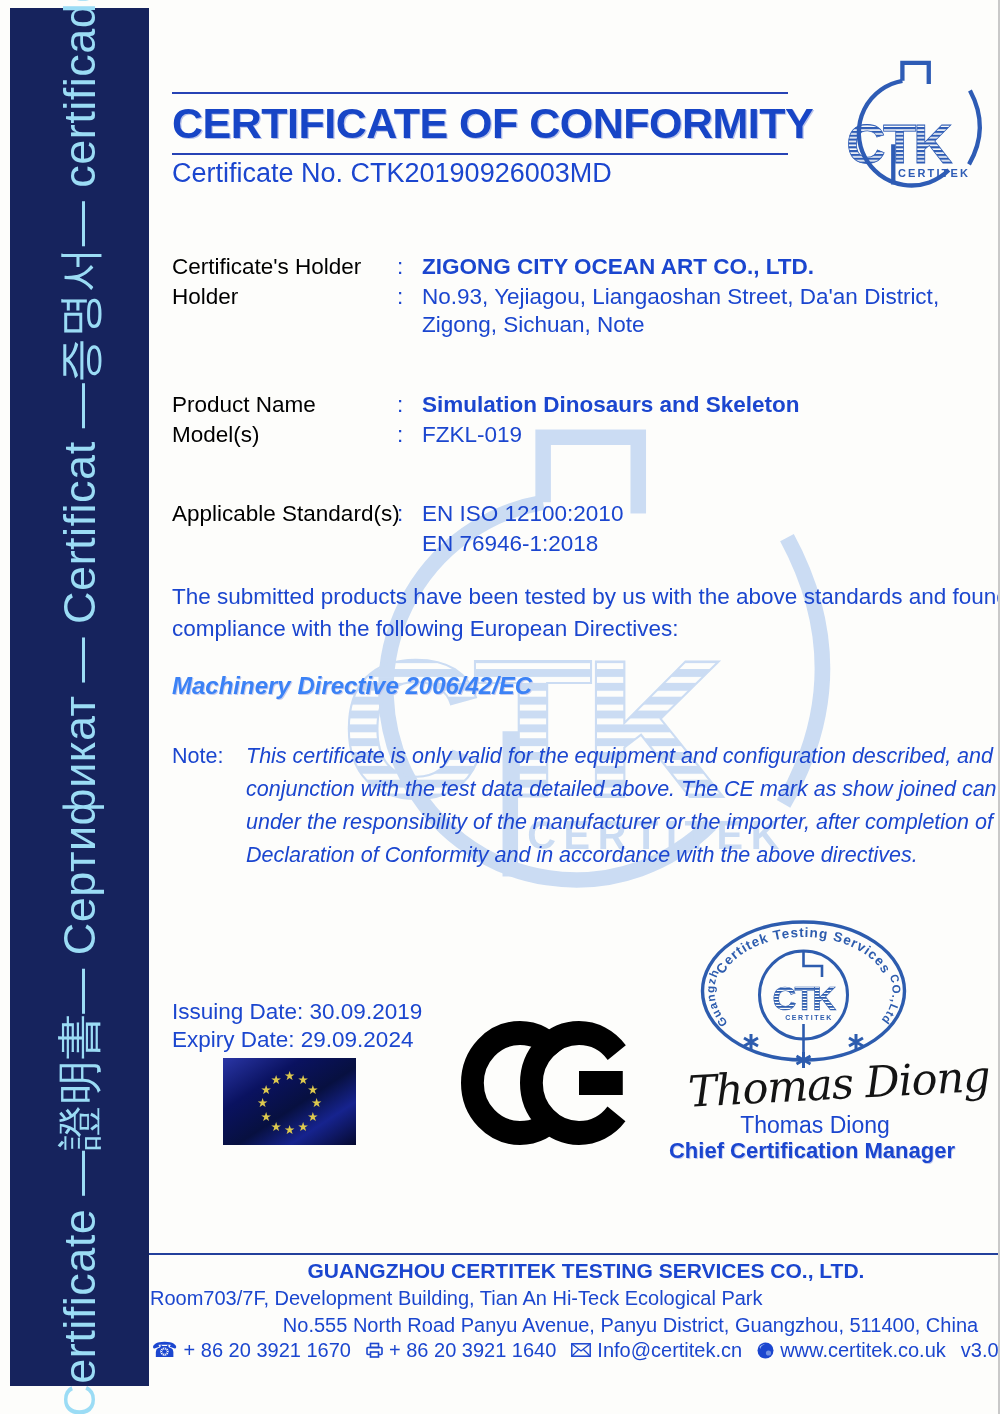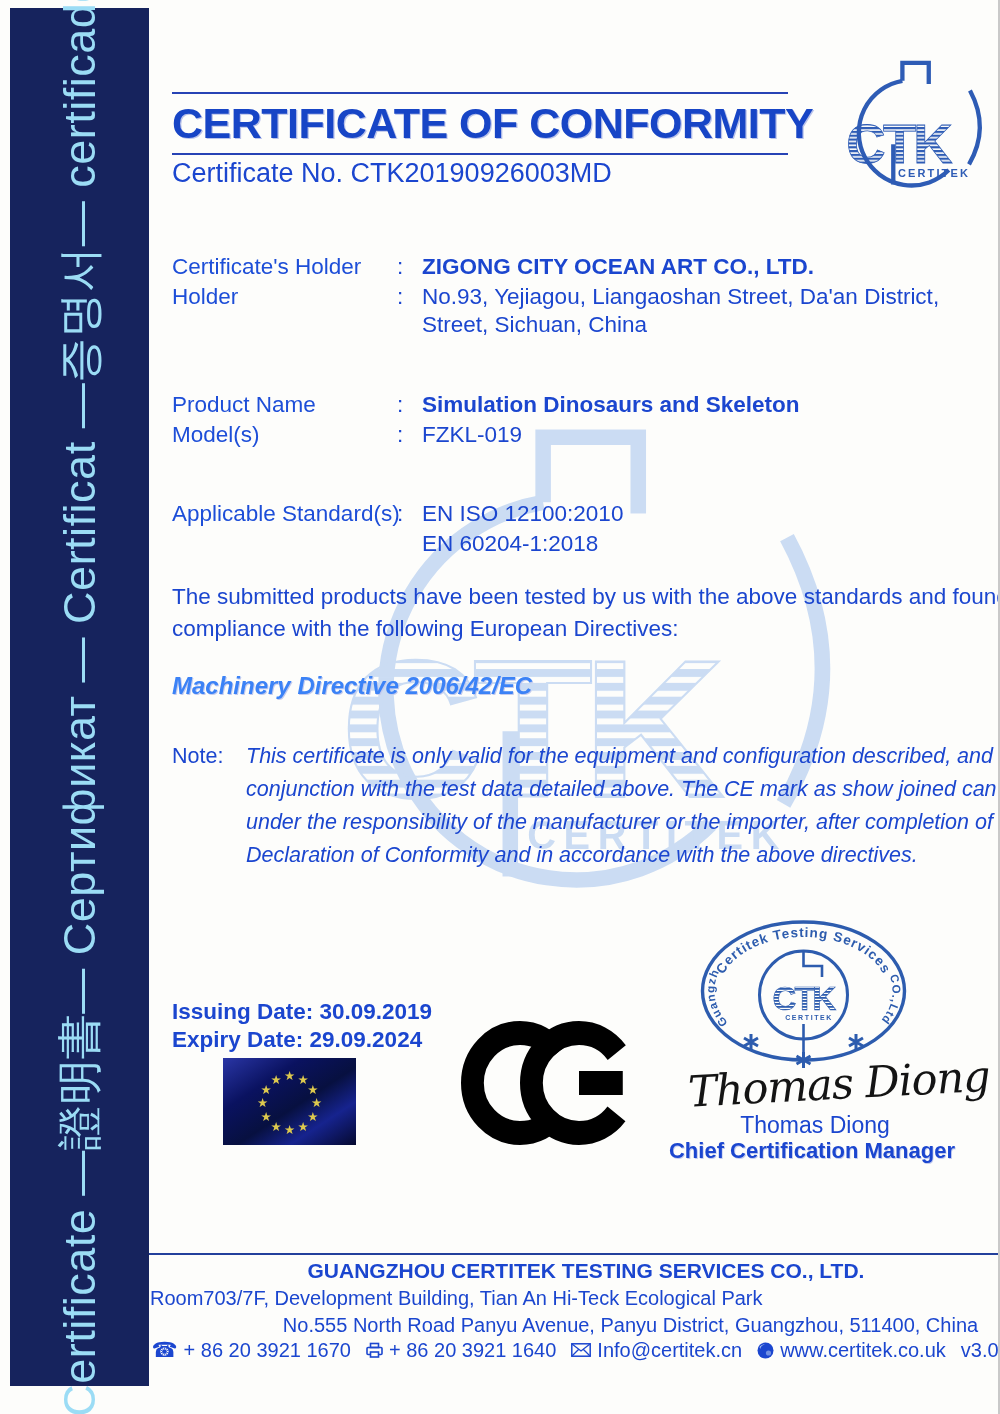--- a/index.html
+++ b/index.html
@@ -9,30 +9,30 @@
   
   .sidebar{position:absolute;left:10px;top:8px;width:139px;height:1378px;background:#16235d;}
   .sidebar-text{position:absolute;top:50%;left:50%;
     transform:translate(-50%,-50%) rotate(-90deg);
     white-space:nowrap;font-size:45px;color:#9bdcf5;letter-spacing:.5px;font-weight:400;}
   
   .rule{position:absolute;left:172px;width:616px;height:2px;background:#2743b5;}
   .title{position:absolute;left:172px;top:99px;font-size:43px;font-weight:bold;color:#1745c6;
          letter-spacing:-.5px;text-shadow:1.2px 1.2px 0 #b9c2ea;white-space:nowrap;}
   .certno{position:absolute;left:172px;top:158px;font-size:27px;color:#1b46cf;}
-  .lab{position:absolute;left:172px;font-size:22.5px;color:#1d4ed8;white-space:nowrap;}
+  .lab{position:absolute;left:172px;font-size:22.5px;color:#000000;white-space:nowrap;}
   .col{position:absolute;left:397px;font-size:22.5px;color:#1b46cf;}
   .val{position:absolute;left:422px;font-size:22.5px;color:#1b46cf;white-space:nowrap;}
   .b{font-weight:bold;}
   .para{position:absolute;left:172px;font-size:22.5px;color:#1b46cf;white-space:nowrap;}
   .directive{position:absolute;left:172px;top:672px;font-size:24px;font-weight:bold;font-style:italic;
              color:#3b82f6;text-shadow:1px 1px 0 #c3cbee;}
   .note-lab{position:absolute;left:172px;top:744px;font-size:21.5px;color:#1b46cf;}
   .note-line{position:absolute;left:246px;font-size:21.5px;font-style:italic;color:#1b46cf;white-space:nowrap;}
-  .date-line{position:absolute;left:172px;font-size:22.5px;font-weight:bold;color:#1b46cf;white-space:nowrap;}
+  .date-line{position:absolute;left:172px;font-size:22.5px;font-weight:normal;color:#1b46cf;white-space:nowrap;}
   
   .wm{position:absolute;left:282px;top:420px;width:588px;opacity:.95;}
   
   .sig-script{position:absolute;left:688px;top:1060px;width:254px;text-align:center;
       font-family:"DejaVu Serif",serif;font-style:italic;font-size:43px;color:#141414;
       transform:rotate(-3deg);letter-spacing:-1px;white-space:nowrap;}
   .sig-name{position:absolute;left:690px;top:1112px;width:250px;text-align:center;
       font-size:23px;color:#1b46cf;}
   .sig-role{position:absolute;left:668px;top:1138px;width:288px;text-align:center;
       font-size:22px;font-weight:bold;color:#1b46cf;text-shadow:.8px .8px 0 #c3cbee;}
@@ -101,34 +101,34 @@
     <text x="146" y="124" text-anchor="end" font-size="11.5" font-weight="bold" letter-spacing="2.2" fill="#2e5cb5">CERTITEK</text>
   </svg>
 
   <span class="lab" style="top:254px">Certificate's Holder</span>
   <span class="col" style="top:254px">:</span>
   <span class="val b" style="top:254px">ZIGONG CITY OCEAN ART CO., LTD.</span>
 
   <span class="lab" style="top:284px">Holder</span>
   <span class="col" style="top:284px">:</span>
   <span class="val" style="top:284px">No.93, Yejiagou, Liangaoshan Street, Da'an District,</span>
-  <span class="val" style="top:312px">Street, Sichuan, China</span>
+  <span class="val" style="top:312px">Zigong, Sichuan, Note</span>
 
   <span class="lab" style="top:392px">Product Name</span>
   <span class="col" style="top:392px">:</span>
   <span class="val b" style="top:392px">Simulation Dinosaurs and Skeleton</span>
 
   <span class="lab" style="top:422px">Model(s)</span>
   <span class="col" style="top:422px">:</span>
   <span class="val" style="top:422px">FZKL-019</span>
 
   <span class="lab" style="top:501px">Applicable Standard(s)</span>
   <span class="col" style="top:501px">:</span>
   <span class="val" style="top:501px">EN ISO 12100:2010</span>
-  <span class="val" style="top:531px">EN 60204-1:2018</span>
+  <span class="val" style="top:531px">EN 76946-1:2018</span>
 
   <div class="para" style="top:584px">The submitted products have been tested by us with the above standards and found in</div>
   <div class="para" style="top:616px">compliance with the following European Directives:</div>
 
   <div class="directive">Machinery Directive 2006/42/EC</div>
 
   <span class="note-lab">Note:</span>
   <div class="note-line" style="top:744px">This certificate is only valid for the equipment and configuration described, and in</div>
   <div class="note-line" style="top:777px">conjunction with the test data detailed above. The CE mark as show joined can be used,</div>
   <div class="note-line" style="top:810px">under the responsibility of the manufacturer or the importer, after completion of the CE</div>

